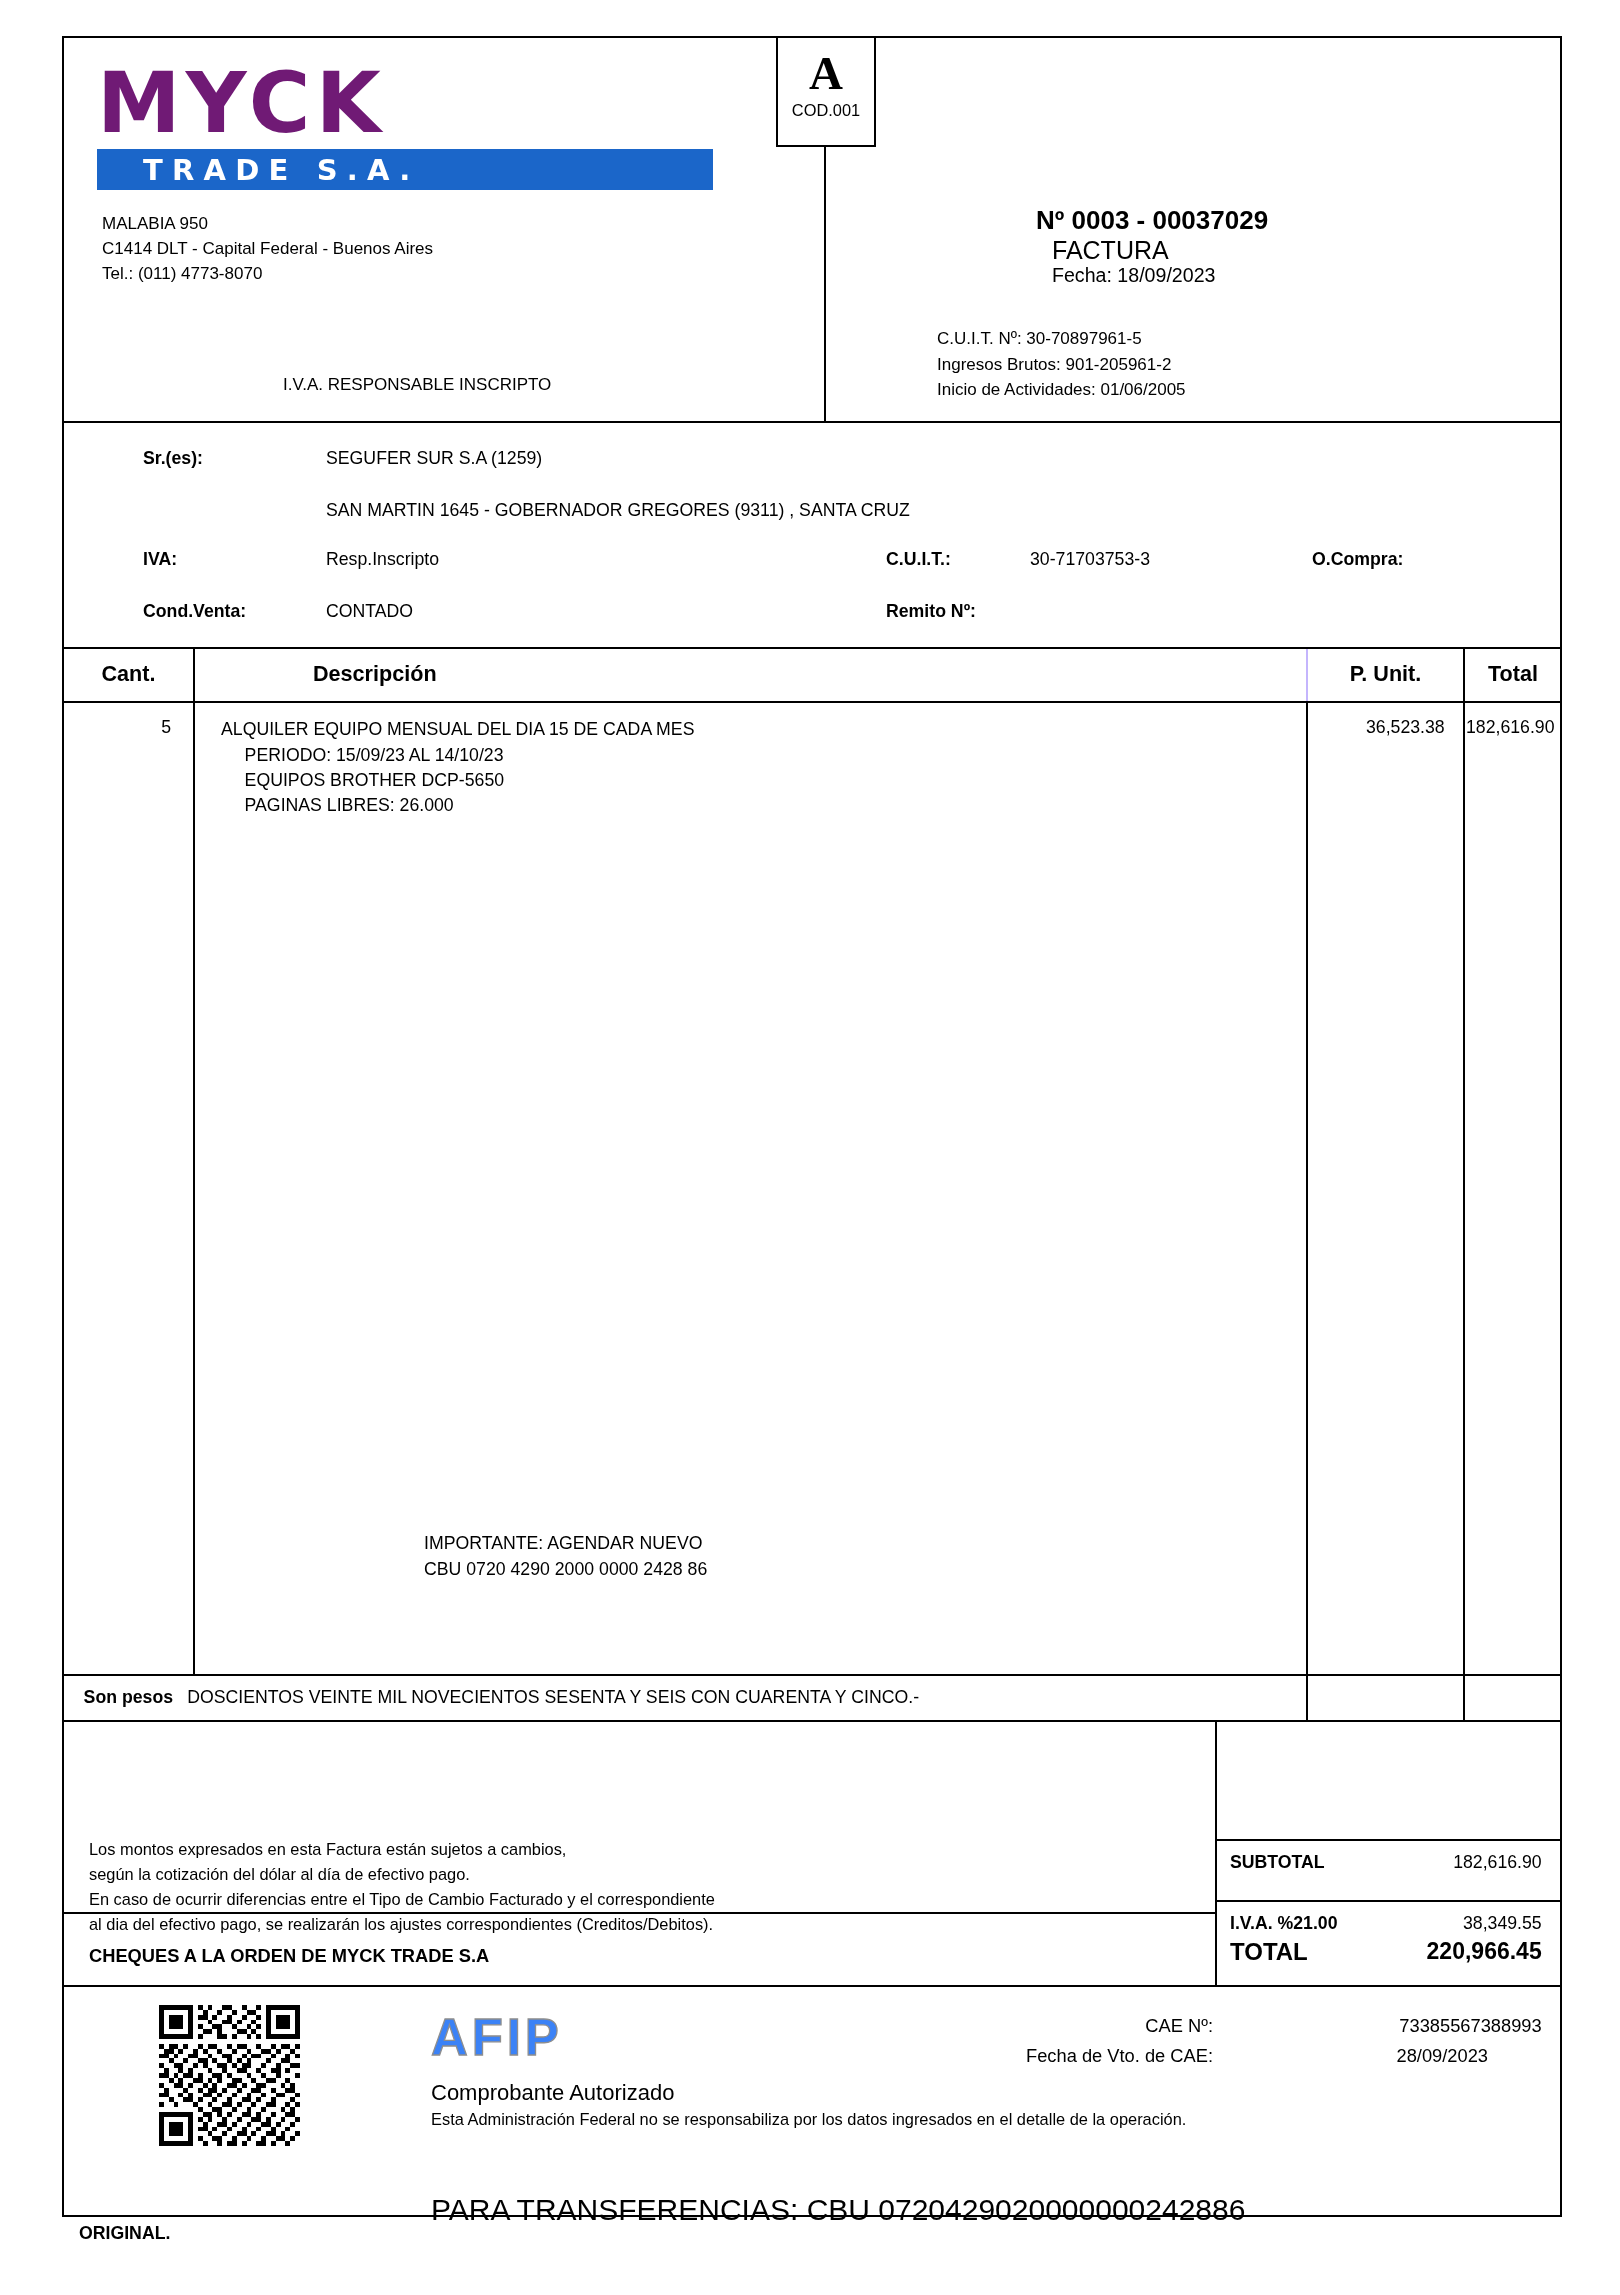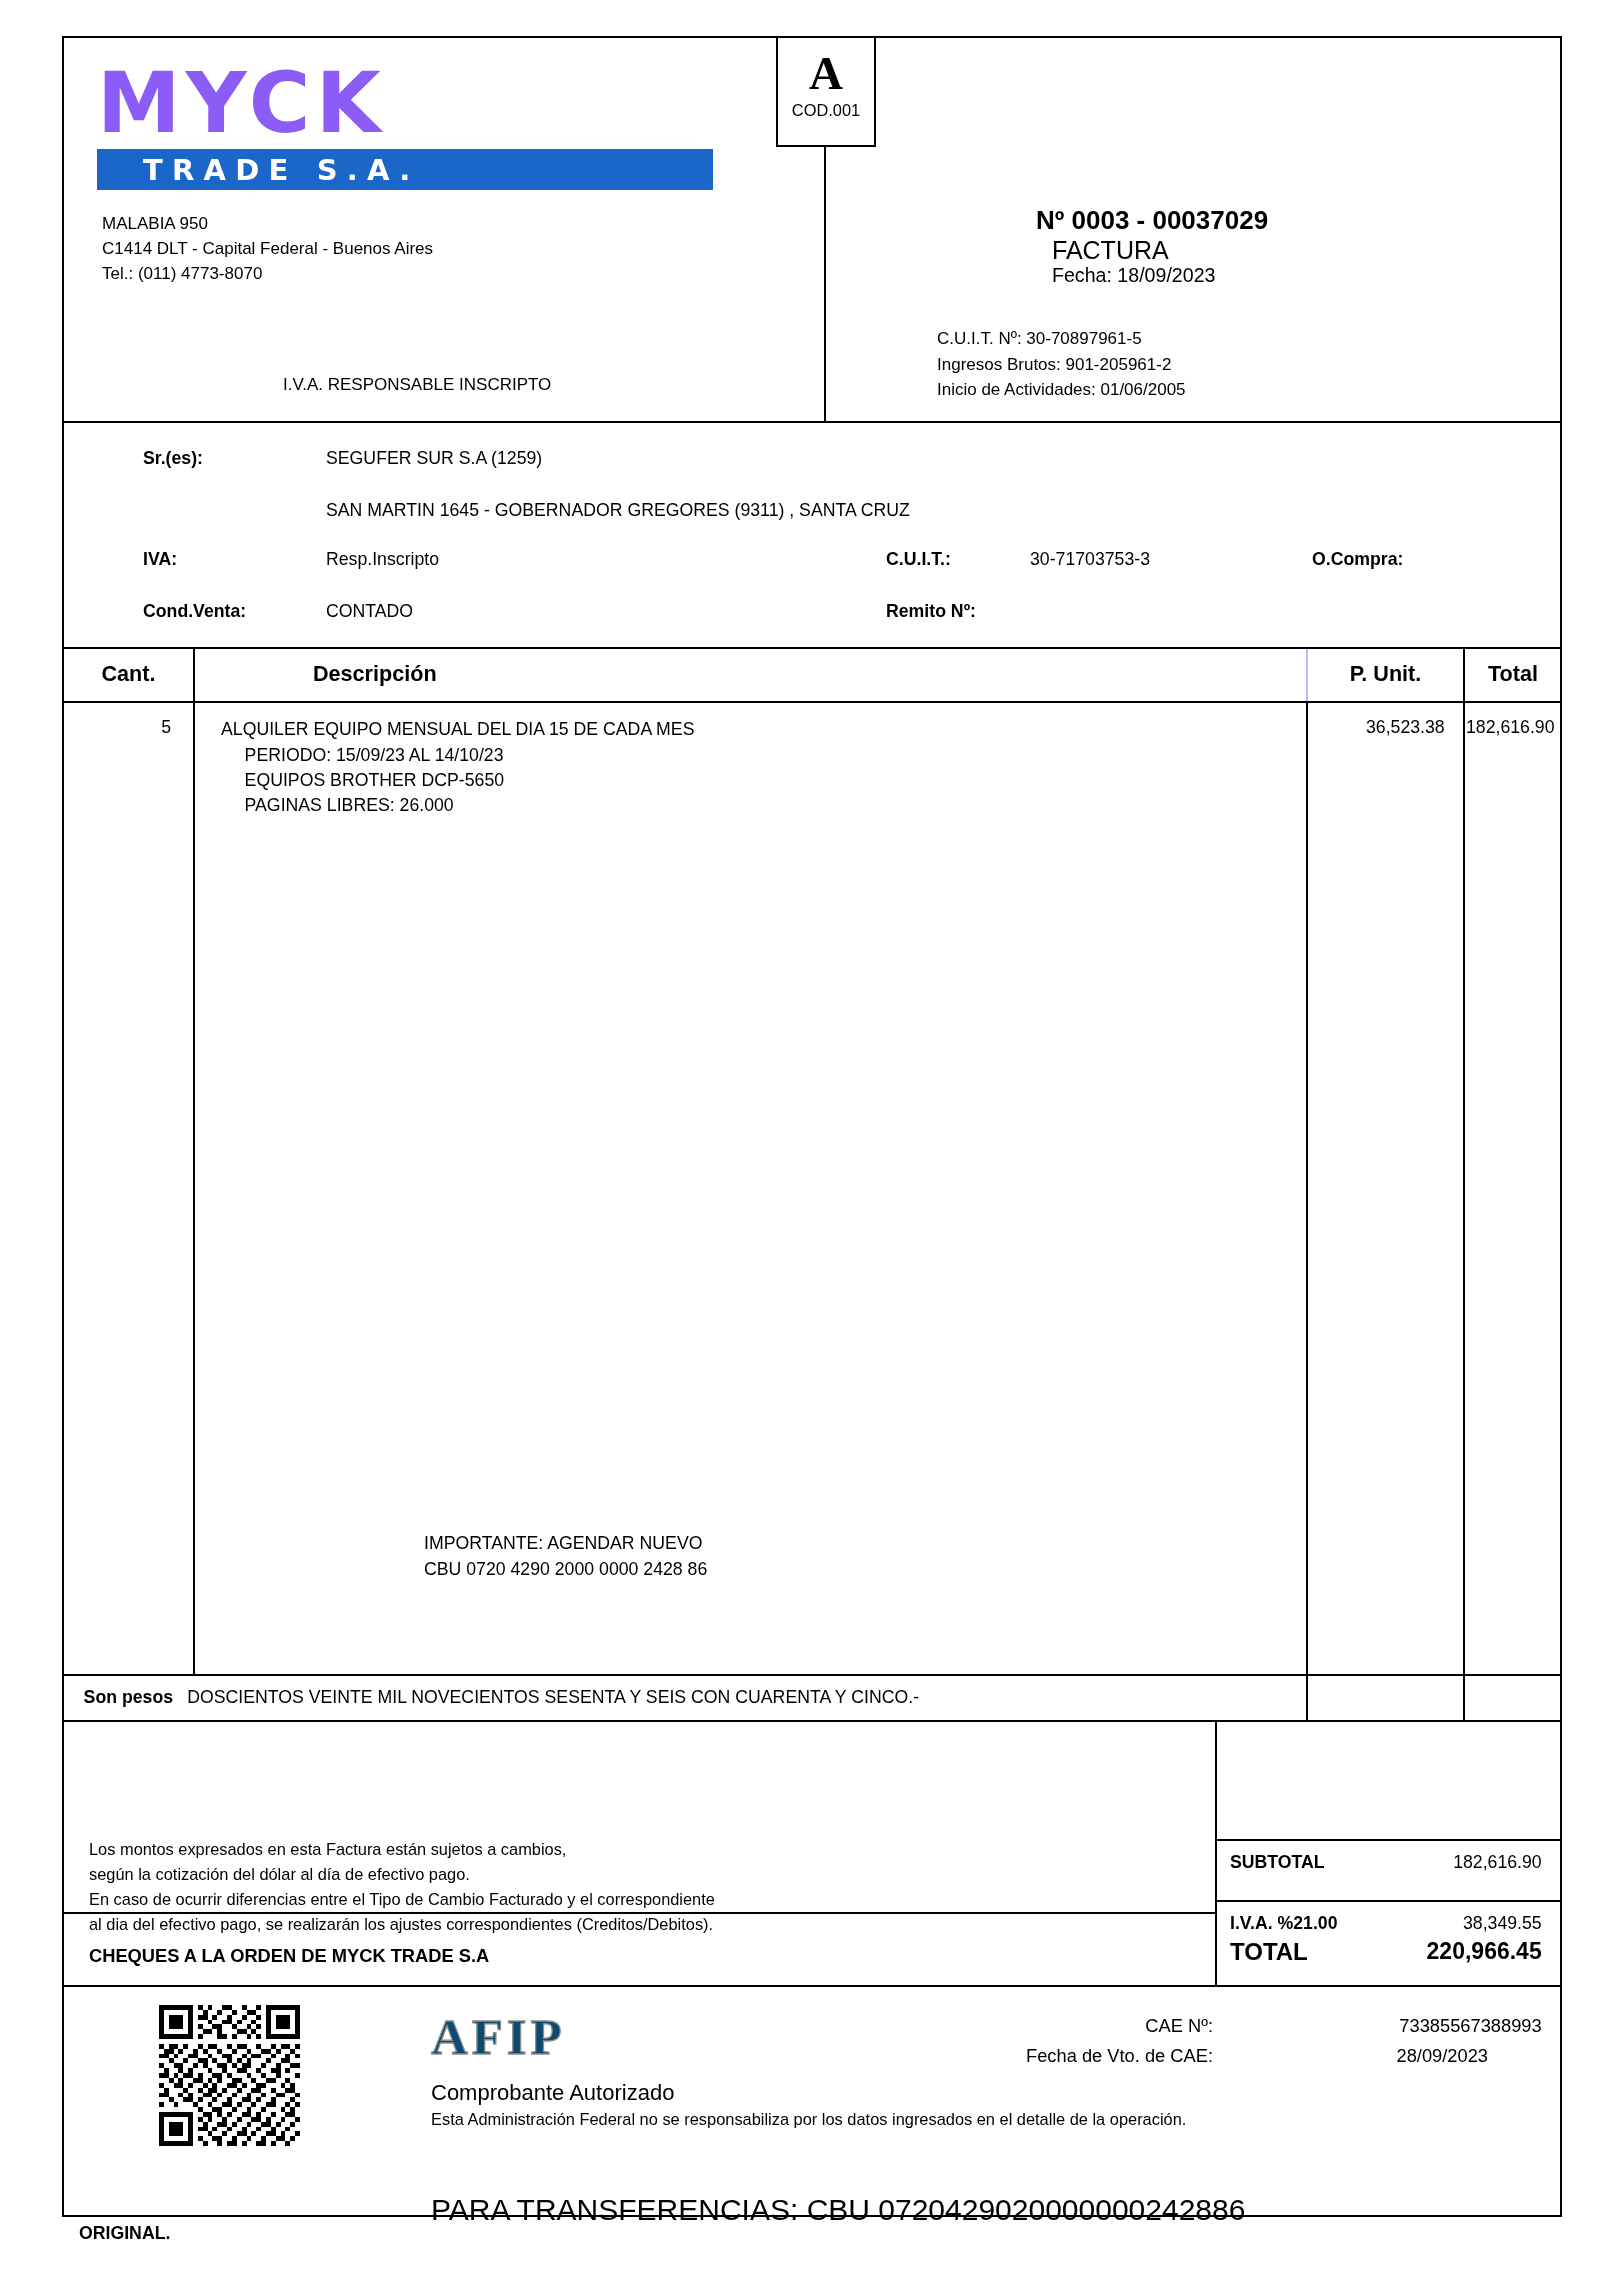--- a/index.html
+++ b/index.html
@@ -56,21 +56,21 @@
     left: 33px;
     top: 23px;
     width: 616px;
   }
   .logo-myck {
     font-family: "DejaVu Sans", sans-serif;
     font-weight: bold;
     font-size: 84px;
     letter-spacing: 5.2px;
     line-height: 1.0;
-    color: #8b5cf6;
+    color: #701a75;
     -webkit-text-stroke: 0px;
   }
   .logo-bar {
     margin-top: 3.9px;
     background: #1b66c9;
     height: 41px;
     width: 616px;
     position: relative;
   }
   .logo-trade {
@@ -275,23 +275,23 @@
     height: 141px;
   }
   .qr svg { display: block; }
   .afip-logo {
     position: absolute;
     left: 367px;
     top: 21px;
     font-size: 51px;
     font-weight: bold;
     letter-spacing: 3.9px;
-    color: #0c4a6e;
+    color: #3b82f6;
     -webkit-text-stroke: 1.3px #8e8e8e;
-    font-family: Liberation Serif, serif;
+    font-family: Liberation Sans, sans-serif;
   }
   .afip-auth {
     position: absolute;
     left: 367px;
     top: 93px;
     font-size: 22px;
   }
   .afip-disc {
     position: absolute;
     left: 367px;

